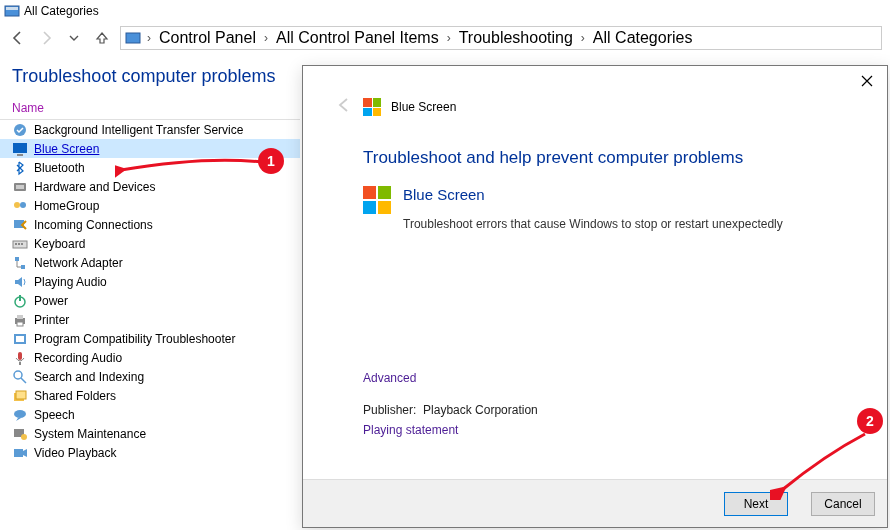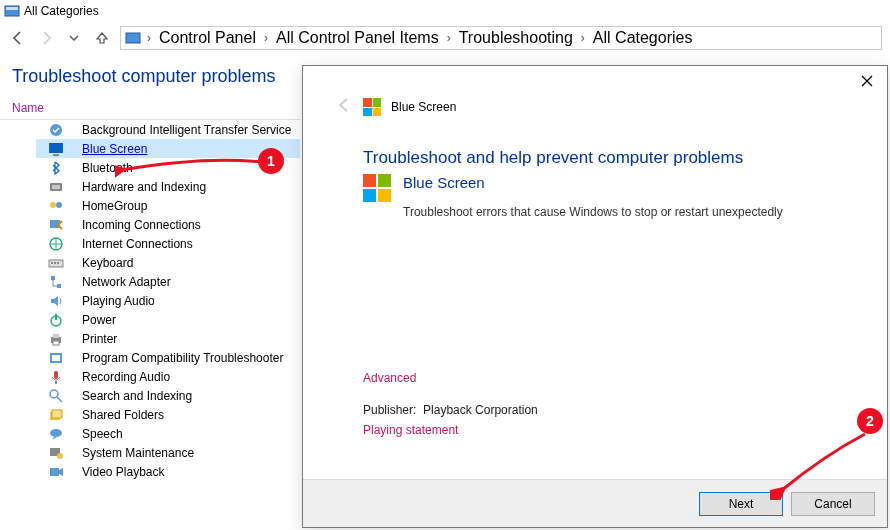--- a/index.html
+++ b/index.html
@@ -93,24 +93,23 @@
       border-bottom: 1px solid #e0e0e0;
       width: 300px;
     }
     
     .item-list {
       width: 300px;
     }
     .list-row {
       display: flex;
       align-items: center;
-      gap: 18px;
+      gap: 6px;
       height: 19px;
       padding: 0 12px;
-      margin-left: 36px;
     }
     .list-row.selected {
       background: #CCE8FF;
     }
     .list-row.selected .list-label {
       color: #0000cc;
       text-decoration: underline;
     }
     .list-icon {
       width: 16px;
@@ -176,21 +175,21 @@
     .dialog-header-title {
       font-size: 12px;
     }
     .dialog-body {
       padding: 18px 60px;
     }
     .dialog-h1 {
       color: #003399;
       font-size: 17px;
       font-weight: 400;
-      margin-bottom: 6px;
+      margin-bottom: 18px;
     }
     .ts-row {
       display: flex;
       align-items: flex-start;
       gap: 12px;
     }
     .ts-name {
       color: #003399;
       font-size: 15px;
     }
@@ -198,21 +197,21 @@
       color: #333;
       font-size: 12px;
       margin-top: 14px;
     }
     .dialog-footer-area {
       position: absolute;
       left: 60px;
       bottom: 90px;
     }
     .dialog-link {
-      color: #be185d;
+      color: #4c1d95;
       font-size: 12px;
       cursor: pointer;
     }
     .dialog-pub {
       font-size: 12px;
       color: #222;
       margin-top: 18px;
     }
     .dialog-btnrow {
       position: absolute;
@@ -222,26 +221,27 @@
       height: 48px;
       border-top: 1px solid #ddd;
       background: #f0f0f0;
       display: flex;
       align-items: center;
       justify-content: flex-end;
       padding-right: 12px;
       gap: 8px;
     }
     .dlg-btn {
-      width: 84px;
+      width: 64px;
       height: 24px;
       background: #e1e1e1;
       border: 1px solid #adadad;
       font-size: 12px;
       cursor: pointer;
+      margin-left: 15px;
     }
     .dlg-btn.primary {
       border: 1px solid #0078d7;
     }
     
     .marker {
       position: absolute;
       width: 26px;
       height: 26px;
       border-radius: 50%;
@@ -351,42 +351,35 @@
       <span class="list-icon"><svg width="16" height="16">
           <path d="M7 2 L11 5 L5 11 M5 5 L11 11 L7 14 L7 2" stroke="#0a63c2" fill="none" stroke-width="1.2"></path>
         </svg></span>
       <span class="list-label">Bluetooth</span>
     </div>
     <div class="list-row">
       <span class="list-icon"><svg width="16" height="16">
           <rect x="2" y="4" width="12" height="8" fill="#888" rx="1"></rect>
           <rect x="4" y="6" width="8" height="4" fill="#ccc"></rect>
         </svg></span>
-      <span class="list-label">Hardware and Indexing</span>
+      <span class="list-label">Hardware and Devices</span>
     </div>
     <div class="list-row">
       <span class="list-icon"><svg width="16" height="16">
           <circle cx="5" cy="7" r="3" fill="#f3c14b"></circle>
           <circle cx="11" cy="7" r="3" fill="#5b9bd5"></circle>
         </svg></span>
       <span class="list-label">HomeGroup</span>
     </div>
     <div class="list-row">
       <span class="list-icon"><svg width="16" height="16">
           <rect x="2" y="3" width="10" height="8" fill="#5b9bd5"></rect>
           <path d="M14 4 L10 8 L14 12" stroke="#d58e00" fill="none" stroke-width="2"></path>
         </svg></span>
       <span class="list-label">Incoming Connections</span>
-    </div>
-    <div class="list-row">
-      <span class="list-icon"><svg width="16" height="16">
-          <circle cx="8" cy="8" r="6" fill="none" stroke="#3a7" stroke-width="1.5"></circle>
-          <path d="M2 8 H14 M8 2 V14" stroke="#3a7"></path>
-        </svg></span>
-      <span class="list-label">Internet Connections</span>
     </div>
     <div class="list-row">
       <span class="list-icon"><svg width="16" height="16">
           <rect x="1" y="5" width="14" height="7" fill="#ddd" stroke="#888"></rect>
           <rect x="3" y="7" width="2" height="2" fill="#888"></rect>
           <rect x="6" y="7" width="2" height="2" fill="#888"></rect>
           <rect x="9" y="7" width="2" height="2" fill="#888"></rect>
         </svg></span>
       <span class="list-label">Keyboard</span>
     </div>

